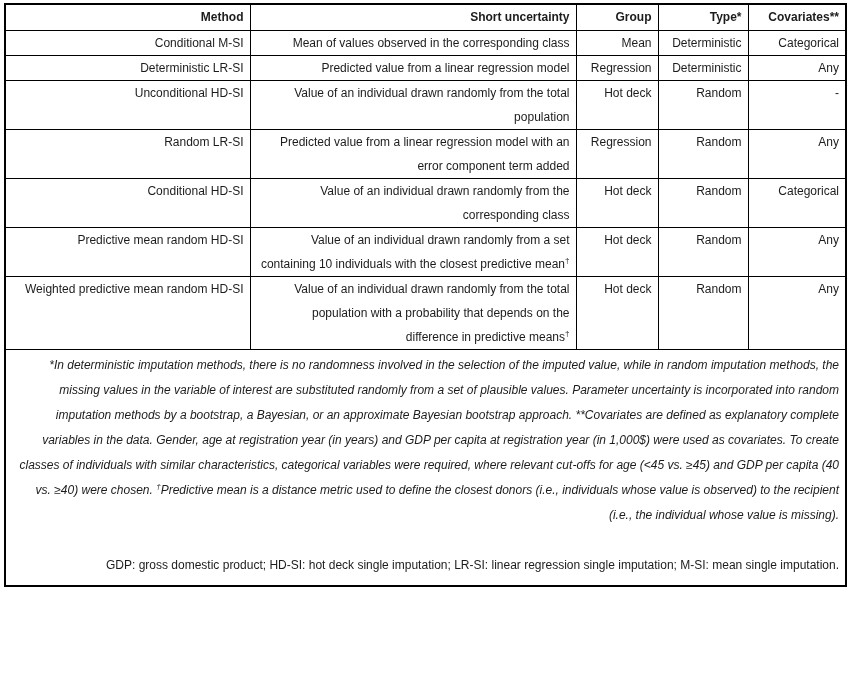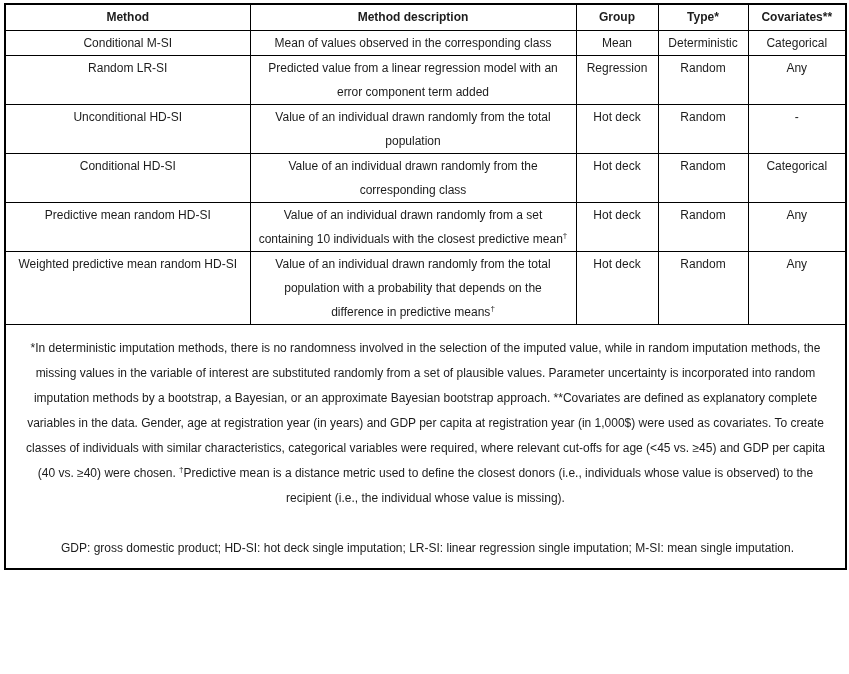--- a/index.html
+++ b/index.html
@@ -26,88 +26,96 @@
   col.c-method { width: 245px; }
   col.c-desc   { width: 326px; }
   col.c-group  { width: 82px;  }
   col.c-type   { width: 90px;  }
   col.c-cov    { width: 98px;  }
   th, td {
     border: 1px solid #000000;
     padding: 0 6px;
     font-size: 12px;
     line-height: 24px;
-    text-align: center;
+    text-align: right;
     vertical-align: top;
     font-weight: normal;
     word-wrap: break-word;
   }
   thead th {
     font-weight: bold;
     line-height: 25px;
     white-space: nowrap;
   }
   sup {
     font-size: 8px;
     line-height: 0;
     vertical-align: super;
   }
   td.notes-cell {
     padding: 3px 6px 7px 6px;
     line-height: 25px;
   }
   p.note-main {
-    margin: 8px;
+    margin: 0;
+    font-style: italic;
   }
   p.note-abbr {
     margin: 25px 0 0 4px;
   }
 </style>
 </head>
 <body>
 
 <div class="page">
   <table class="methods-table">
     <colgroup>
       <col class="c-method">
         <col class="c-desc">
         <col class="c-group">
         <col class="c-type">
         <col class="c-cov">
     </colgroup>
     <thead>
       <tr>
         <th>Method</th>
-        <th>Method description</th>
+        <th>Short uncertainty</th>
         <th>Group</th>
         <th>Type*</th>
         <th>Covariates**</th>
       </tr>
     </thead>
     <tbody>
       <tr>
         <td>Conditional M-SI</td>
         <td><span>Mean of values observed in the corresponding class</span><sup></sup></td>
         <td>Mean</td>
         <td>Deterministic</td>
         <td>Categorical</td>
       </tr>
       <tr>
-        <td>Random LR-SI</td>
-        <td><span>Predicted value from a linear regression model with an error component term added</span><sup></sup></td>
+        <td>Deterministic LR-SI</td>
+        <td><span>Predicted value from a linear regression model</span><sup></sup></td>
         <td>Regression</td>
-        <td>Random</td>
+        <td>Deterministic</td>
         <td>Any</td>
       </tr>
       <tr>
         <td>Unconditional HD-SI</td>
         <td><span>Value of an individual drawn randomly from the total population</span><sup></sup></td>
         <td>Hot deck</td>
         <td>Random</td>
         <td>-</td>
+      </tr>
+      <tr>
+        <td>Random LR-SI</td>
+        <td><span>Predicted value from a linear regression model with an error component term added</span><sup></sup></td>
+        <td>Regression</td>
+        <td>Random</td>
+        <td>Any</td>
       </tr>
       <tr>
         <td>Conditional HD-SI</td>
         <td><span>Value of an individual drawn randomly from the corresponding class</span><sup></sup></td>
         <td>Hot deck</td>
         <td>Random</td>
         <td>Categorical</td>
       </tr>
       <tr>
         <td>Predictive mean random HD-SI</td>

